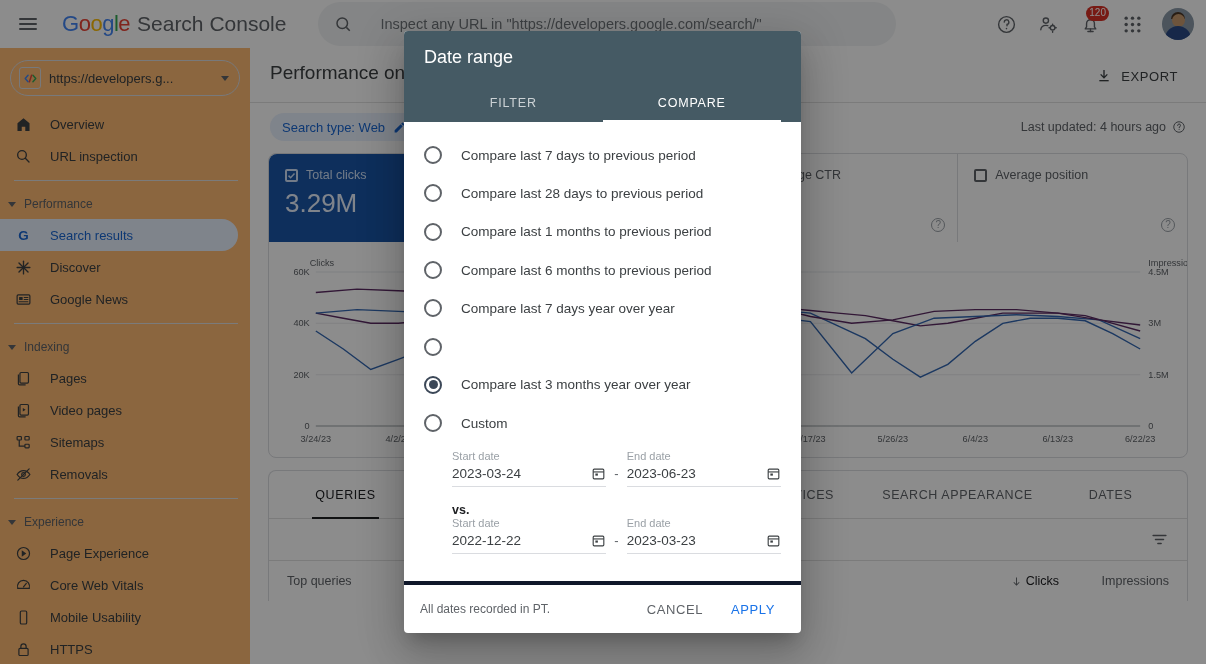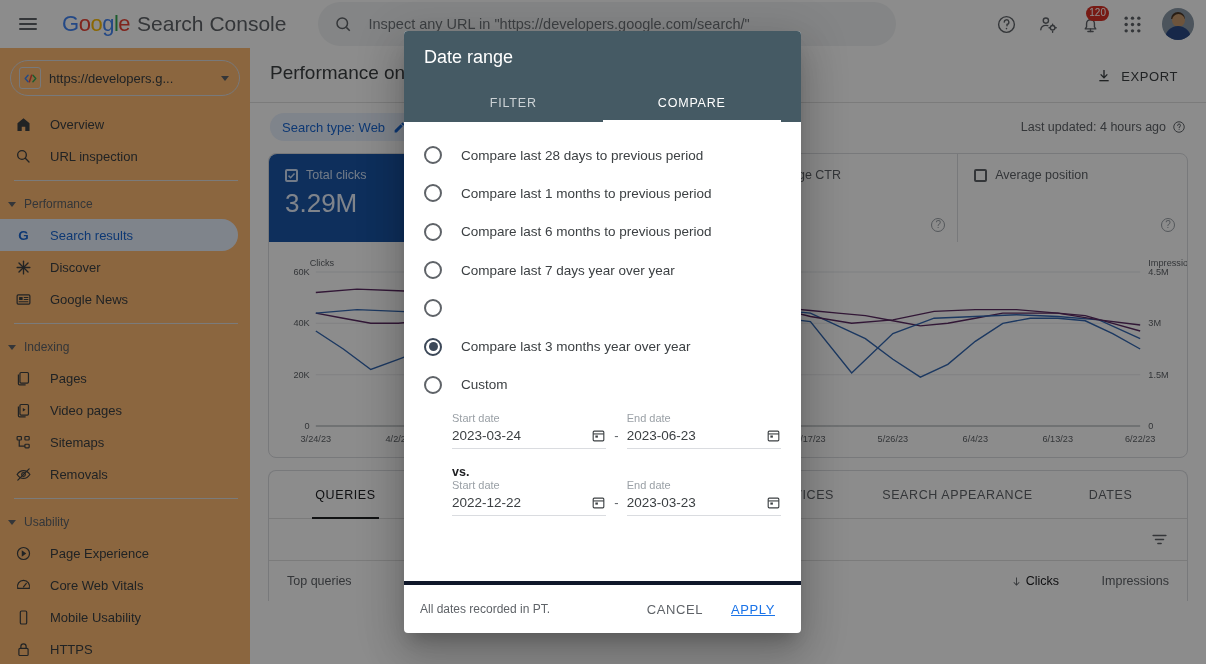--- a/index.html
+++ b/index.html
@@ -30,21 +30,21 @@
   .hamburger span { display: block; height: 2px; background: #5f6368; margin: 3px 0; border-radius: 1px; }
   .brand { display: flex; align-items: baseline; gap: 7px; margin-left: 14px; white-space: nowrap; }
   .glogo { font-size: 22px; letter-spacing: -0.5px; font-weight: 400; }
   .glogo .b { color: #4285F4; } .glogo .r { color: #EA4335; }
   .glogo .y { color: #FBBC05; } .glogo .g { color: #34A853; }
   .brand-title { font-size: 21px; color: #5f6368; font-weight: 400; }
 
   .searchbar {
     margin-left: 32px; height: 44px; flex: 1; max-width: 578px;
     background: #f1f3f4; border-radius: 22px;
-    display: flex; align-items: center; gap: 16px; padding: 0 16px;
+    display: flex; align-items: center; gap: 28px; padding: 0 16px;
   }
   .searchbar .ph { color: #70757a; font-size: 14.5px; }
 
   .topright { margin-left: auto; display: flex; align-items: center; gap: 2px; }
   .badge {
     position: absolute; top: 2px; right: 1px; background: #d93025; color: #fff;
     font-size: 10px; line-height: 14px; height: 15px; min-width: 22px; padding: 0 3px;
     border-radius: 8px; text-align: center; font-weight: 500;
   }
   .avatar {
@@ -163,21 +163,21 @@
   }
   .date-value { flex: 1; font-size: 13.5px; color: #3c4043; }
   .dash { font-size: 13px; color: #5f6368; padding-bottom: 6px; }
 
   .modal-foot {
     flex: none; border-top: 4px solid #0f172a; height: 52px;
     display: flex; align-items: center; padding: 0 16px; gap: 8px;
   }
   .foot-note { font-size: 12px; color: #5f6368; flex: 1; }
   .txt-btn { font-size: 13px; letter-spacing: .6px; padding: 8px 10px; color: #5f6368; }
-  .txt-btn.primary { color: #1a73e8; text-decoration: underline; }
+  .txt-btn.primary { color: #1a73e8; }
 </style>
 </head>
 <body>
 
 <div class="app">
 
   <div class="page">
 
     <div class="topbar">
       <div class="icon-btn">
@@ -358,21 +358,21 @@
                 <line x1="4" y1="20" x2="20" y2="4" stroke-linecap="round"></line>
               </svg>
             </span>
           <span>Removals</span>
         </div>
 
         <div class="nav-sep"></div>
 
         <div class="nav-group">
           <span class="tri"></span>
-          <span>Usability</span>
+          <span>Experience</span>
         </div>
         <div class="nav-item">
           <span class="nav-icon">
               <svg width="17" height="17" viewBox="0 0 24 24" fill="none" stroke="#3c4043" stroke-width="1.7">
                 <circle cx="12" cy="12" r="8.5"></circle>
                 <polygon points="9.5,7.5 16,12 9.5,16.5" fill="#3c4043" stroke="none"></polygon>
               </svg>
             </span>
           <span>Page Experience</span>
         </div>
@@ -574,20 +574,24 @@
       <div class="modal-tabs">
         <div class="mtab"><span>FILTER</span></div>
         <div class="mtab active"><span>COMPARE</span></div>
       </div>
     </div>
 
     <div class="modal-body">
 
       <div class="opt">
         <span class="radio"></span>
+        <span class="opt-label">Compare last 7 days to previous period</span>
+      </div>
+      <div class="opt">
+        <span class="radio"></span>
         <span class="opt-label">Compare last 28 days to previous period</span>
       </div>
       <div class="opt">
         <span class="radio"></span>
         <span class="opt-label">Compare last 1 months to previous period</span>
       </div>
       <div class="opt">
         <span class="radio"></span>
         <span class="opt-label">Compare last 6 months to previous period</span>
       </div>

